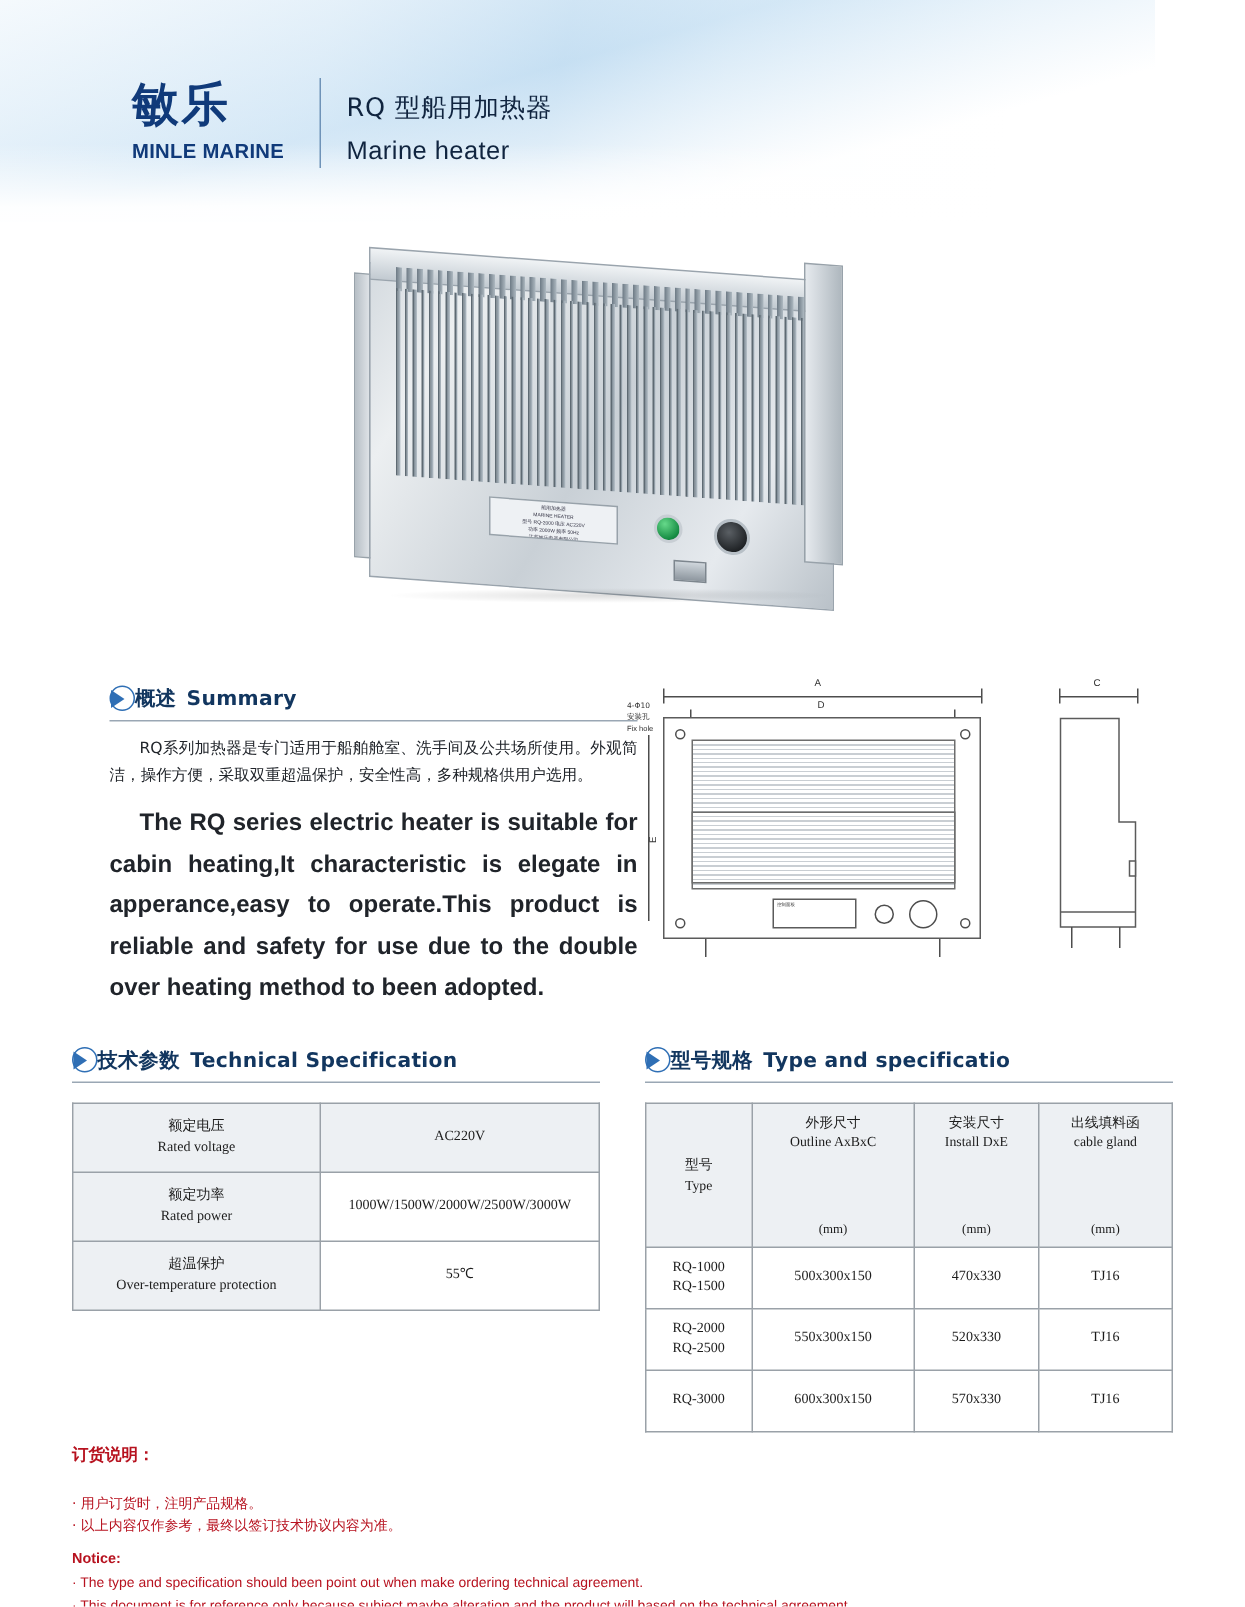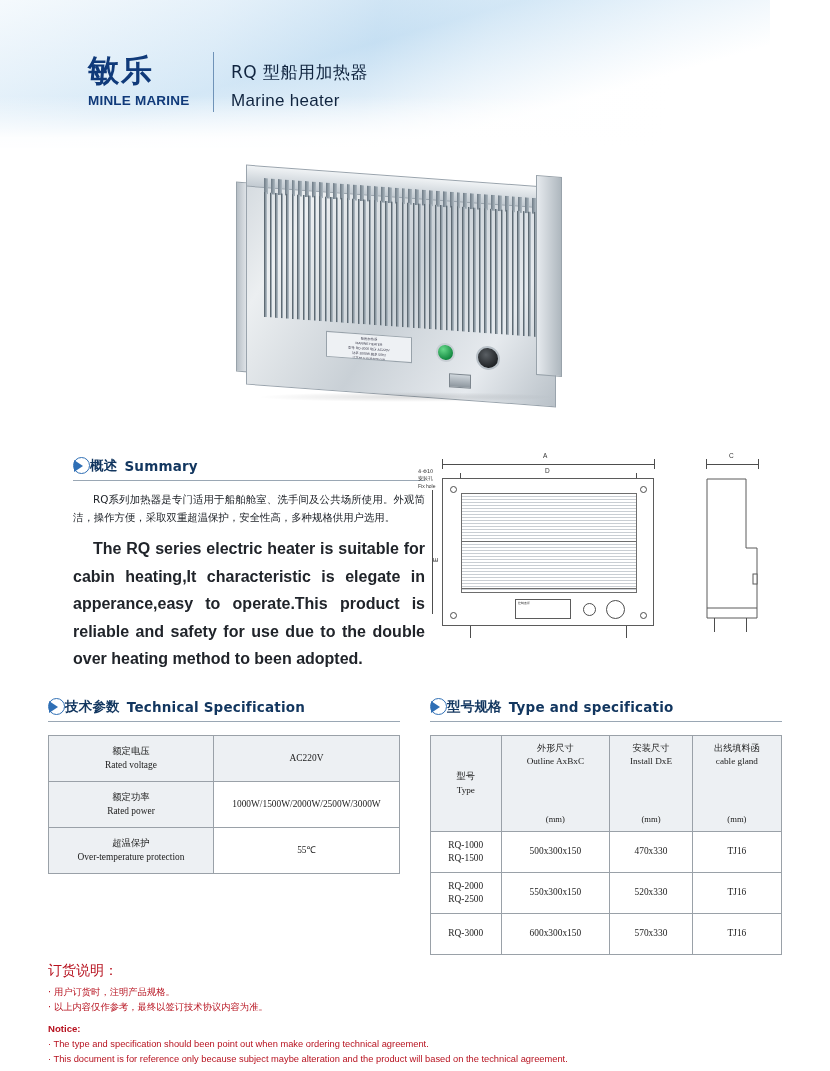--- a/index.html
+++ b/index.html
@@ -359,21 +359,21 @@
   .cell-sub { font-size: 8.6px; margin-top: 44px; }
 
   
   .notice {
     position: absolute;
     left: 48px; top: 962px;
     width: 620px;
     color: #b7121f;
     font-family: "DejaVu Sans", sans-serif;
   }
-  .notice .nt-title { font-size: 14px; font-weight: normal; margin-bottom: 4px; }
+  .notice .nt-title { font-size: 11px; font-weight: bold; margin-bottom: 18px; }
   .notice .nt-line { font-size: 9.3px; line-height: 1.62; }
   .notice .nt-title2 { font-size: 9.6px; font-weight: bold; margin-top: 9px; margin-bottom: 3px; font-family: "Liberation Sans", sans-serif;}
   .notice .nt-line-en { font-size: 9.3px; line-height: 1.62; font-family: "Liberation Sans", sans-serif; }
 </style>
 </head>
 <body>
 
 <div class="header">
   <div class="header-sweep"></div>
   <div class="header-sweep2"></div>

